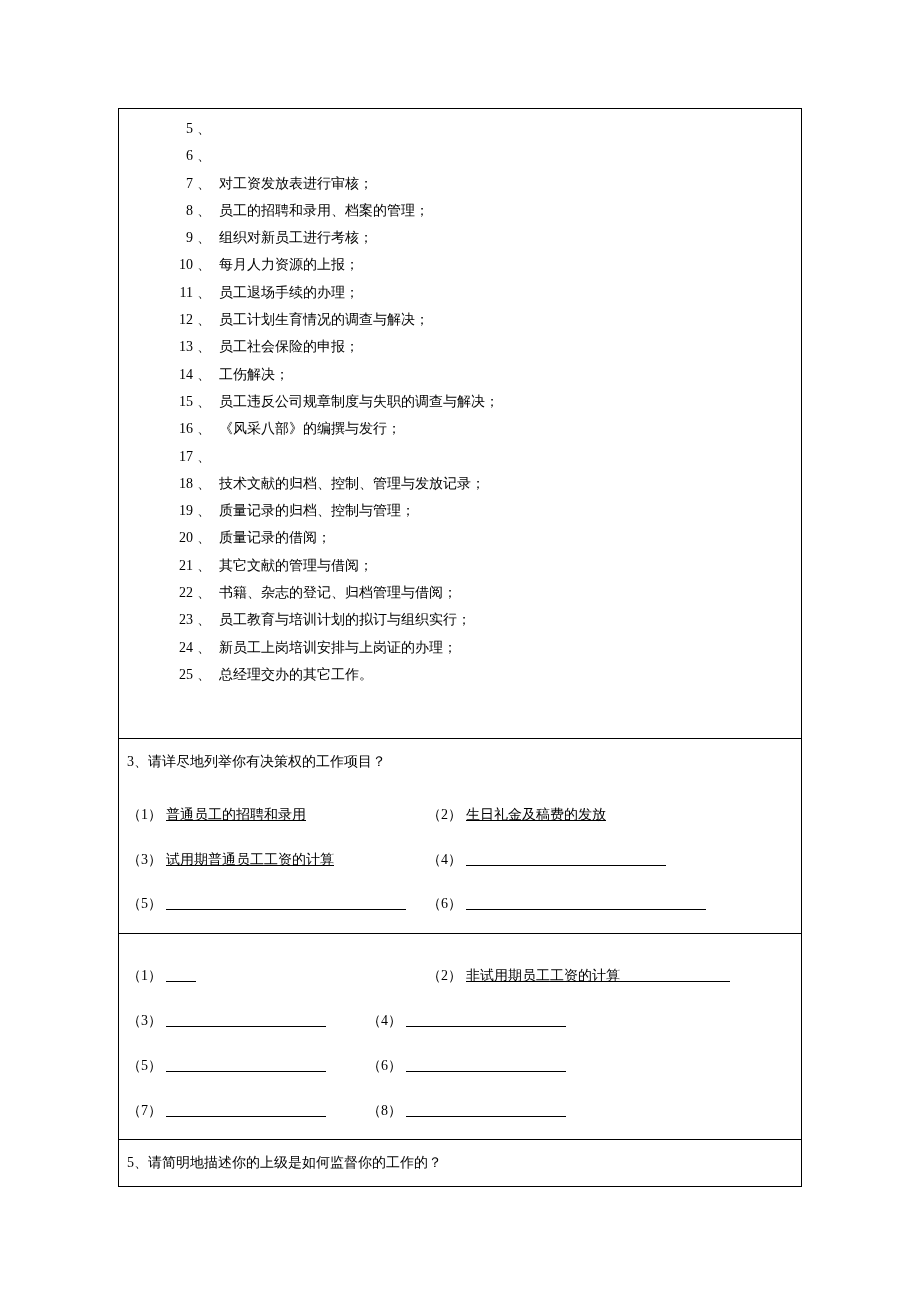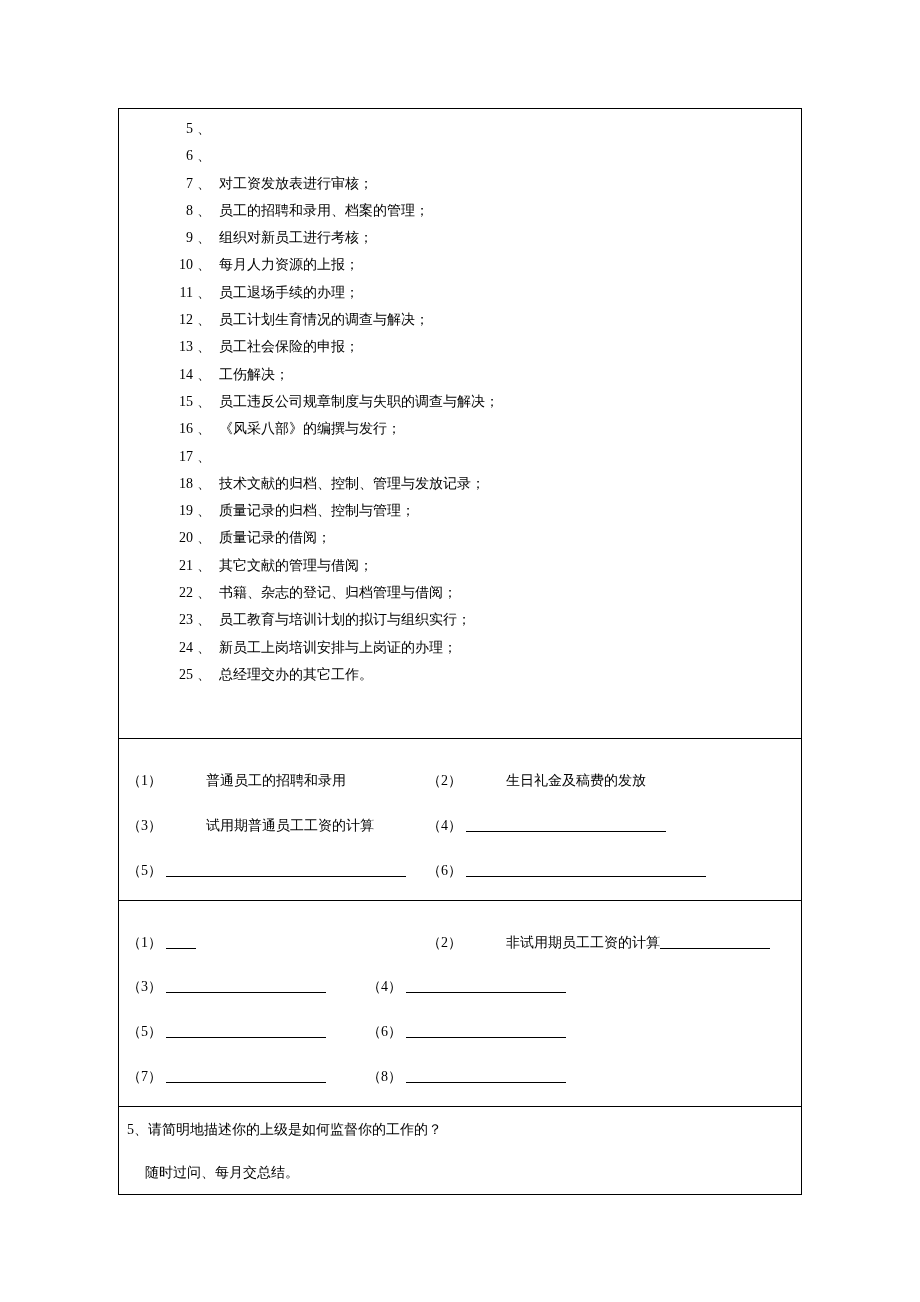--- a/index.html
+++ b/index.html
@@ -56,21 +56,21 @@
       display: flex;
       align-items: baseline;
     }
     .ans-col.left {
       width: 300px;
     }
     .ans-label {
       padding-right: 4px;
     }
     .underline {
-      margin-left: 40px;
+      text-decoration: underline;
     }
     .blank-line {
       display: inline-block;
       border-bottom: 1px solid #000000;
       height: 1em;
       position: relative;
       top: 2px;
     }
     .blank-short { width: 160px; }
     .blank-med { width: 200px; }
@@ -187,20 +187,21 @@
         </div>
         <div class="list-row">
           <span class="list-num">25</span>
           <span class="list-sep">、</span>
           <span>总经理交办的其它工作。</span>
         </div>
       </div>
   </div>
 
   <div class="cell">
+    <div class="q-text">3、请详尽地列举你有决策权的工作项目？</div>
     <div class="answer-area">
       <div class="ans-row">
         <div class="ans-col left">
           <span class="ans-label">（1）</span>
           <span class="underline">普通员工的招聘和录用</span>
         </div>
         <div class="ans-col">
           <span class="ans-label">（2）</span>
           <span class="underline">生日礼金及稿费的发放</span>
         </div>
@@ -269,16 +270,15 @@
         <div class="ans-col">
           <span class="ans-label">（8）</span>
           <span class="blank-line blank-short"></span>
         </div>
       </div>
     </div>
   </div>
 
   <div class="cell">
     <div class="q-text">5、请简明地描述你的上级是如何监督你的工作的？</div>
-    <div class="answer-indent">随时过问、每月交总结。</div>
   </div>
 
 </div>
 
 </body></html>

